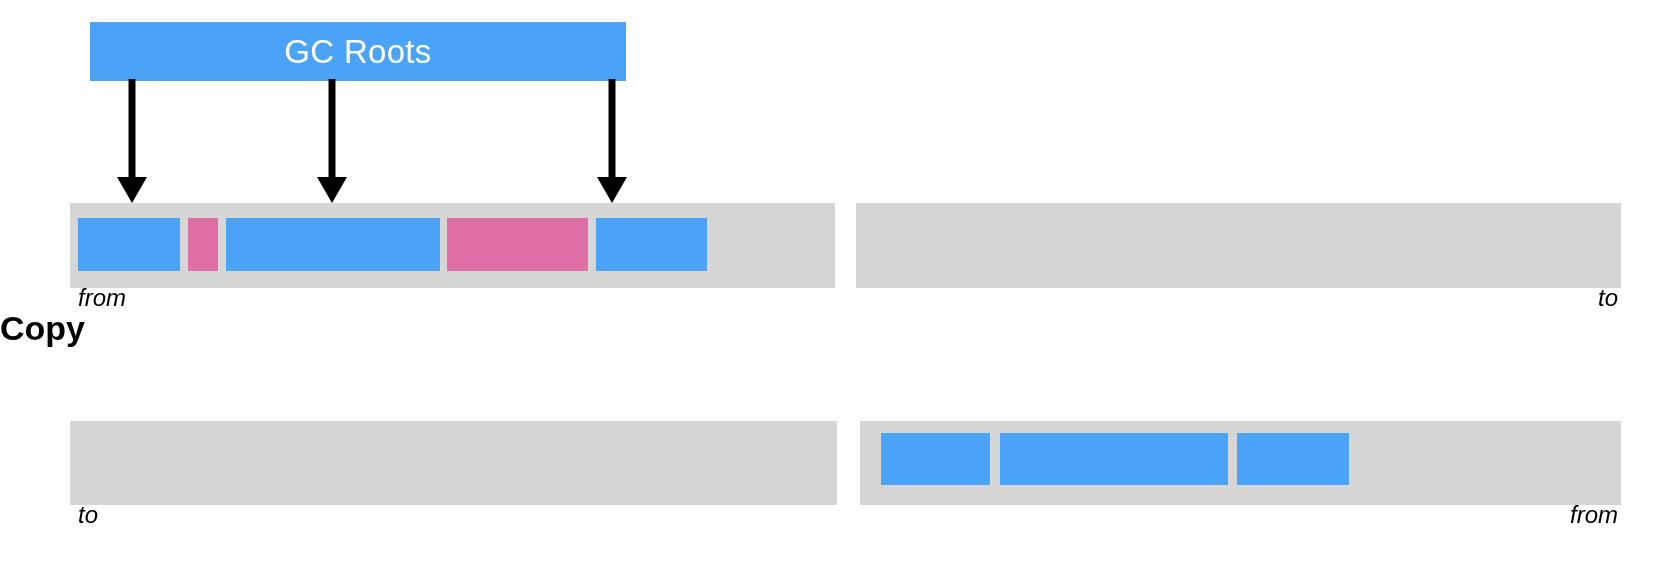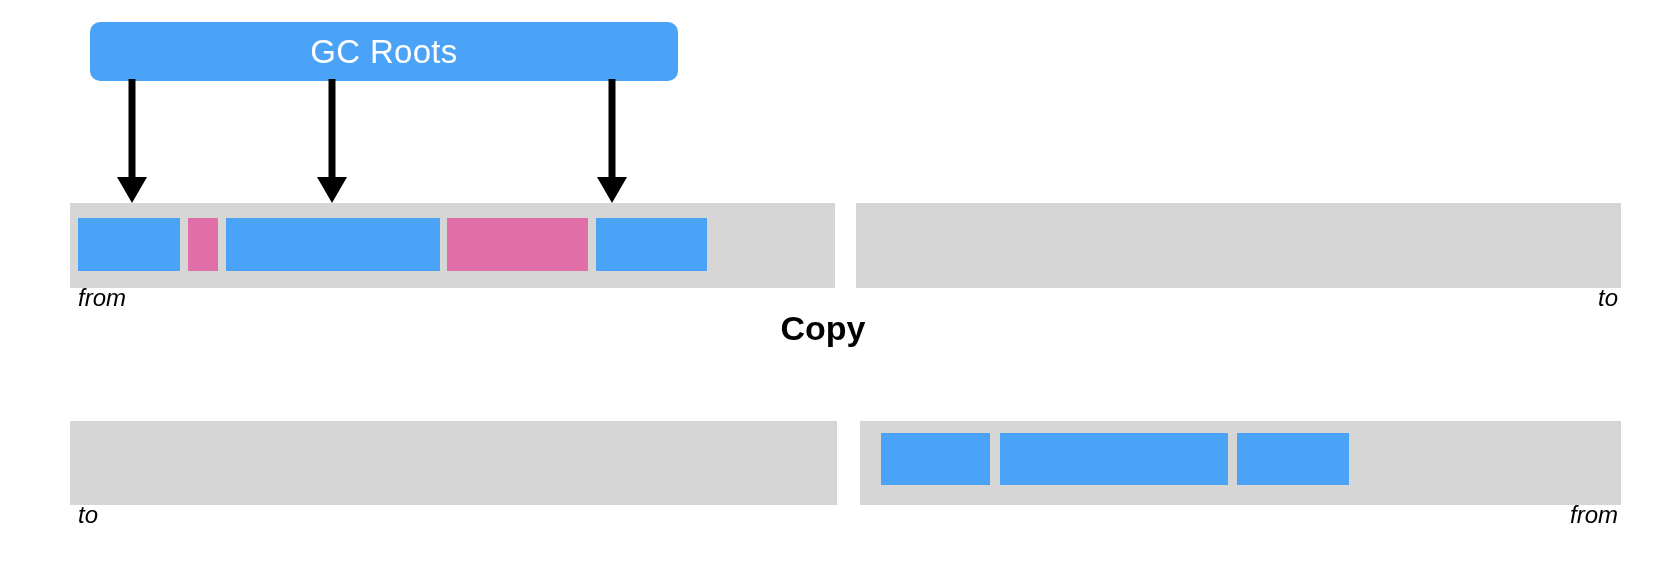--- a/index.html
+++ b/index.html
@@ -14,27 +14,26 @@
     position: relative;
     width: 1670px;
     height: 578px;
     background: #ffffff;
     overflow: hidden;
   }
   .gc-roots-box {
     position: absolute;
     left: 90px;
     top: 22px;
-    width: 588px;
+    width: 536px;
     height: 59px;
     background: #4ba3f7;
     display: flex;
     align-items: center;
     justify-content: center;
-    border-radius: 10px;
   }
   .gc-roots-label {
     color: #ffffff;
     font-size: 33px;
     font-weight: 400;
     letter-spacing: 0.3px;
     line-height: 1;
   }
   .arrow {
     position: absolute;
@@ -76,26 +75,24 @@
   .label-from-top { left: 78px; top: 286px; }
   .label-to-top   { left: 1478px; top: 286px; text-align: right; width: 140px; }
   .label-to-bottom   { left: 78px; top: 503px; }
   .label-from-bottom { left: 1420px; top: 503px; text-align: right; width: 198px; }
 
   .op-title {
     position: absolute;
     left: 0;
     top: 311px;
     width: 1590px;
-    text-align: center;
     font-size: 34px;
     font-weight: bold;
     color: #000000;
     line-height: 1;
-    padding-left: 28px;
   }
 </style>
 </head>
 <body>
 
 <div id="canvas">
 
   <div class="gc-roots-box">
     <span class="gc-roots-label">GC Roots</span>
   </div>

